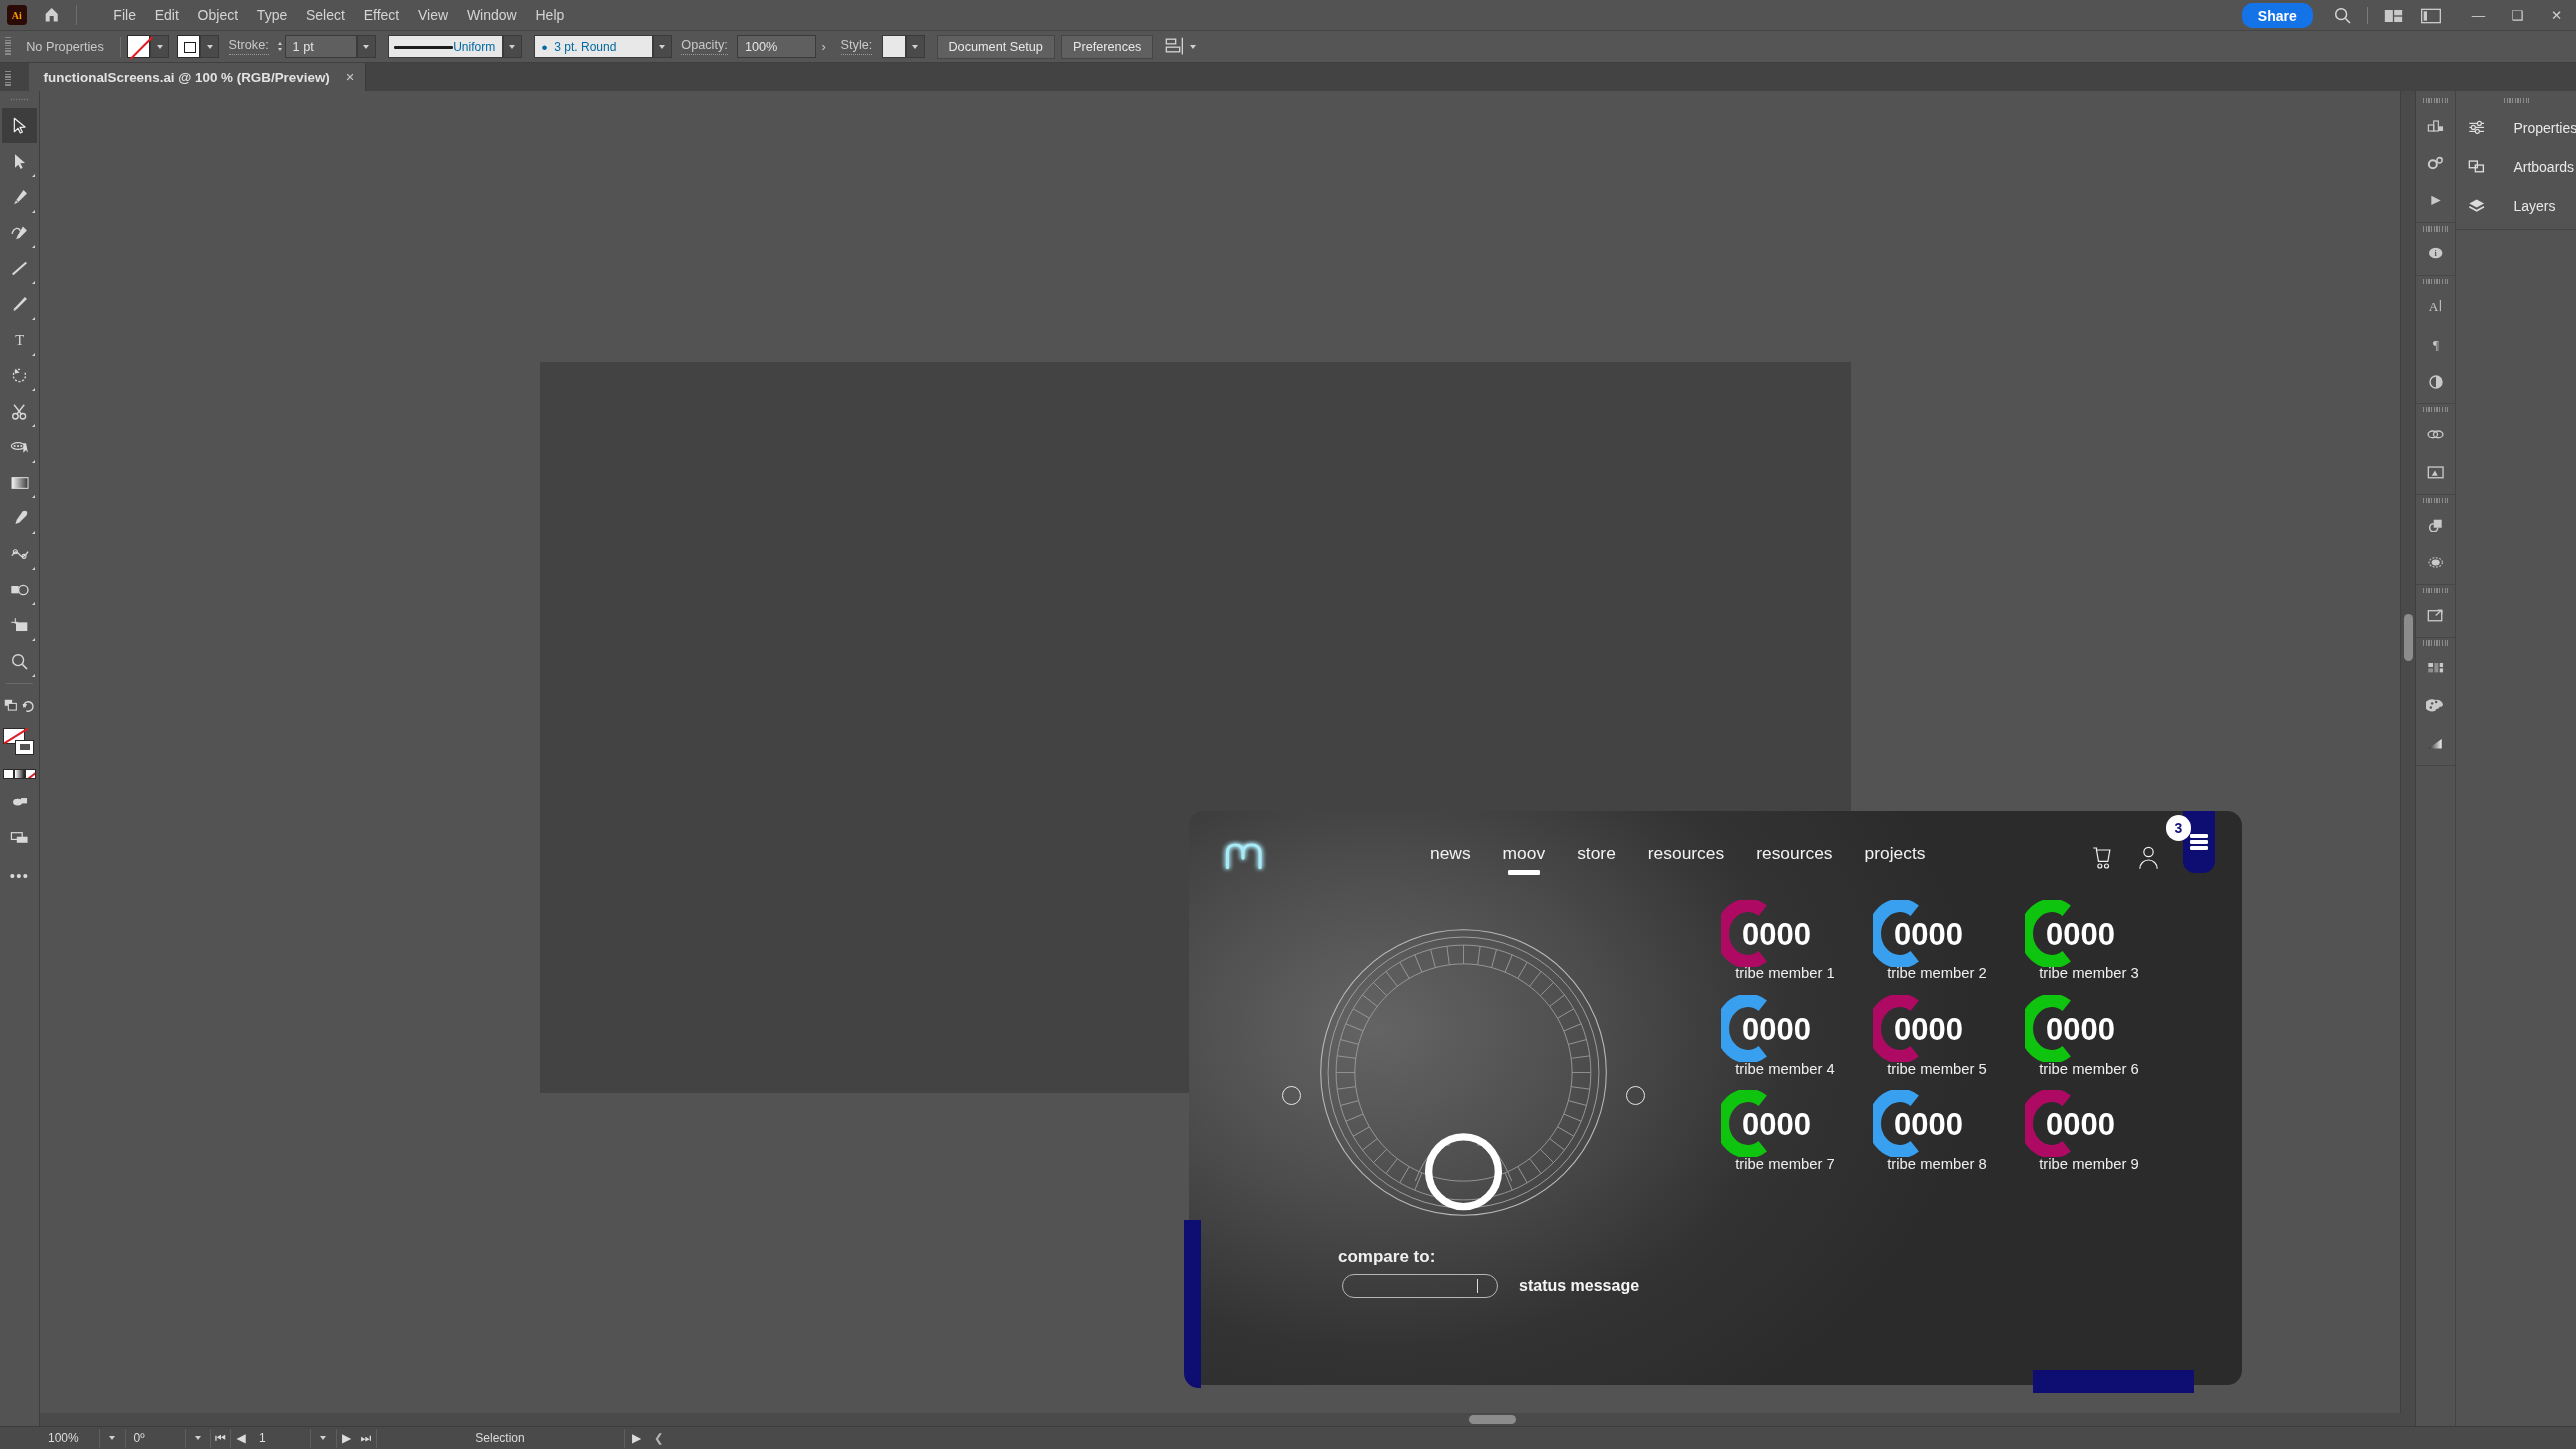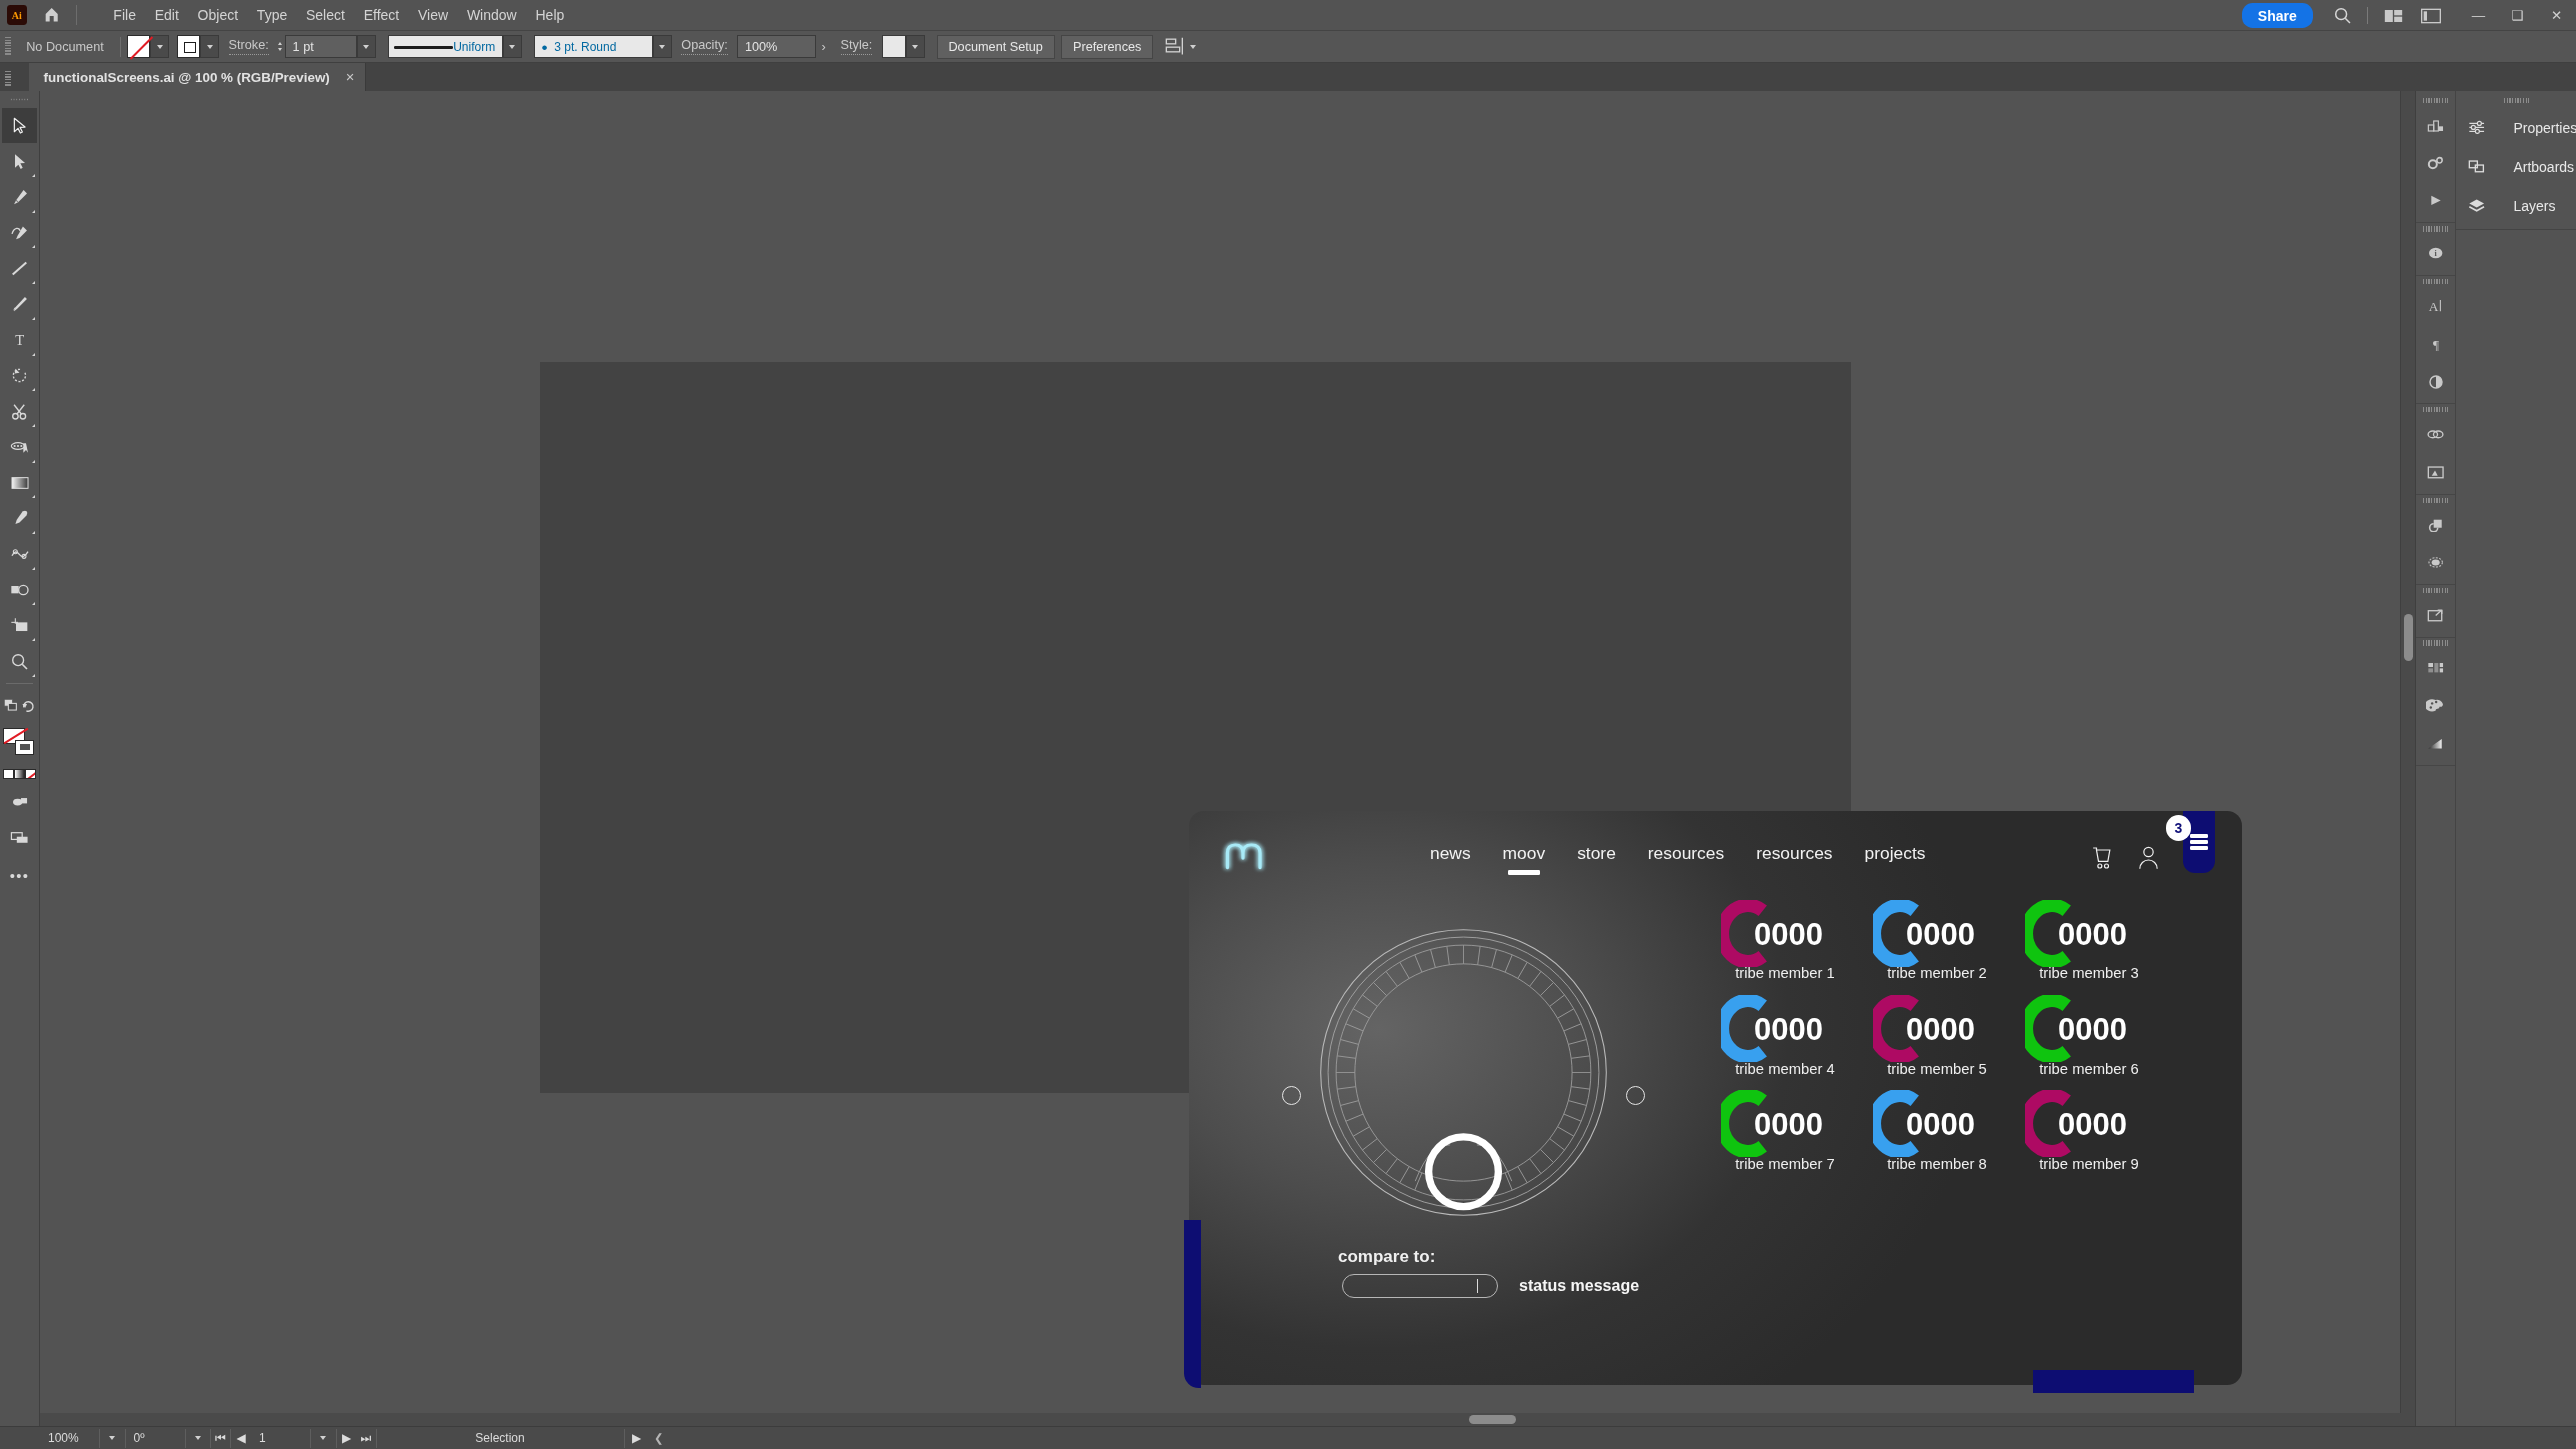--- a/index.html
+++ b/index.html
@@ -200,21 +200,21 @@
   
   .tribe-grid {
     position:absolute; left: 520px; top: 94px; width: 456px;
     display:grid; grid-template-columns: repeat(3, 1fr); gap: 19px 0;
   }
   .tribe-cell { display:flex; flex-direction:column; align-items:center; }
   .tribe-gauge { position:relative; width: 134px; height: 59px; display:flex; align-items:center; }
   .tribe-arc { position:absolute; left: 2.7px; top: -5.4px; }
   .tribe-val {
     position:relative; left: 24px; color:#ffffff; font-size: 31px; font-weight: bold;
-    letter-spacing: 0px; font-family: "Liberation Sans", sans-serif; margin-left: 12px;
+    letter-spacing: 0px; font-family: "Liberation Sans", sans-serif;
   }
   .tribe-name { color:#efefef; font-size: 14.8px; margin-top: 1.3px; }
 
   
   .vscroll {
     position:absolute; right: 0; top: 91px; width: 14.8px; height: 1335px; background:#4a4a4a;
     border-left:0.7px solid #3f3f3f;
   }
   .vscroll .thumb { position:absolute; left:2.7px; top: 523px; width:9.4px; height: 47px; background:#8c8c8c; border-radius:4.7px;}
   .hscroll {
@@ -305,21 +305,21 @@
       <div class="win-btns">
         <div class="win-btn">—</div>
         <div class="win-btn">❑</div>
         <div class="win-btn">✕</div>
       </div>
     </div>
   </div>
 
   <div class="controlbar">
     <div class="grip"></div>
-    <div class="cb-label">No Document</div>
+    <div class="cb-label">No Properties</div>
     <div class="cb-sep"></div>
     <div style="display:flex;align-items:center;">
       <div class="swatch-box swatch-none"></div>
       <div class="caret-btn">
           <i class="caret"></i>
         </div>
     </div>
     <div style="display:flex;align-items:center;margin-left:8px;">
       <div class="swatch-box swatch-stroke"></div>
       <div class="caret-btn">

